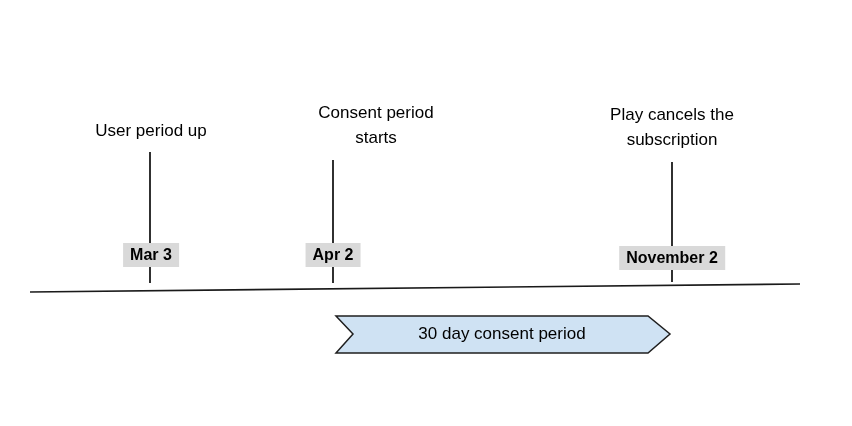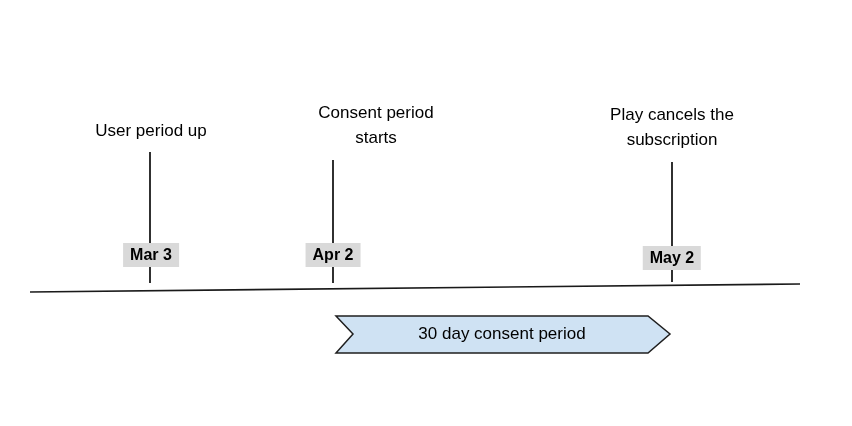--- a/index.html
+++ b/index.html
@@ -79,17 +79,17 @@
   </svg>
 
   <div class="event-label" style="left:151px; top:118px;">User period up</div>
   <div class="event-label" style="left:333px; top:100px;margin-left:43px;">Consent period
 starts</div>
   <div class="event-label" style="left:672px; top:102px;">Play cancels the
 subscription</div>
 
   <div class="date-label" style="left:151px; top:243px;">Mar 3</div>
   <div class="date-label" style="left:333px; top:243px;">Apr 2</div>
-  <div class="date-label" style="left:672px; top:246px;">May 2</div>
+  <div class="date-label" style="left:672px; top:246px;">November 2</div>
 
   <div class="arrow-label" style="left:502px; top:324px;">30 day consent period</div>
 
 </div>
 
 </body></html>

